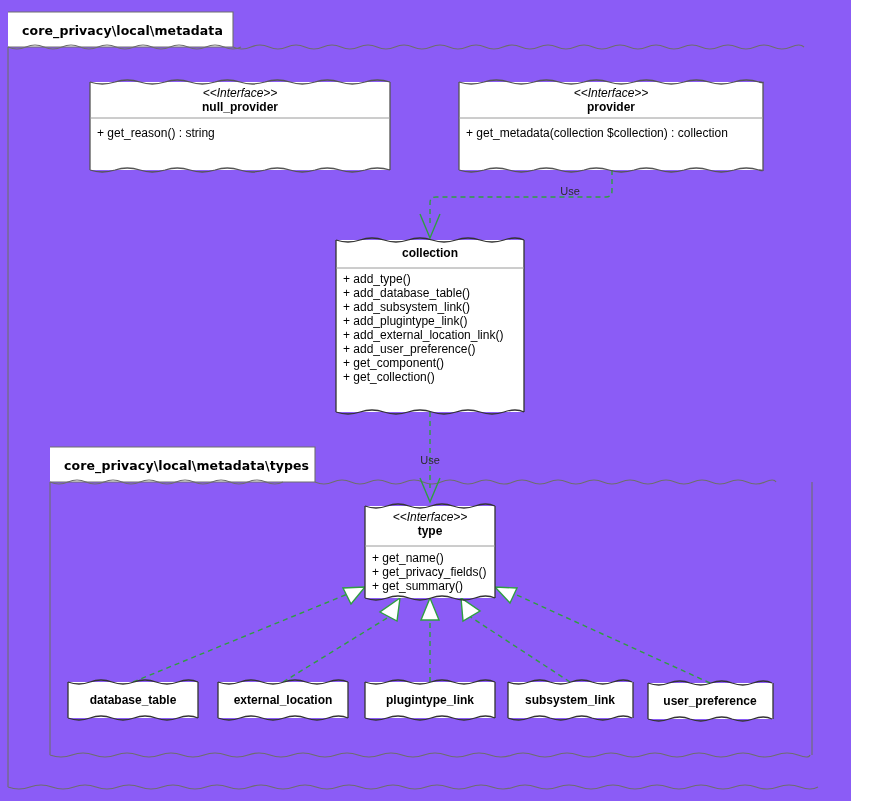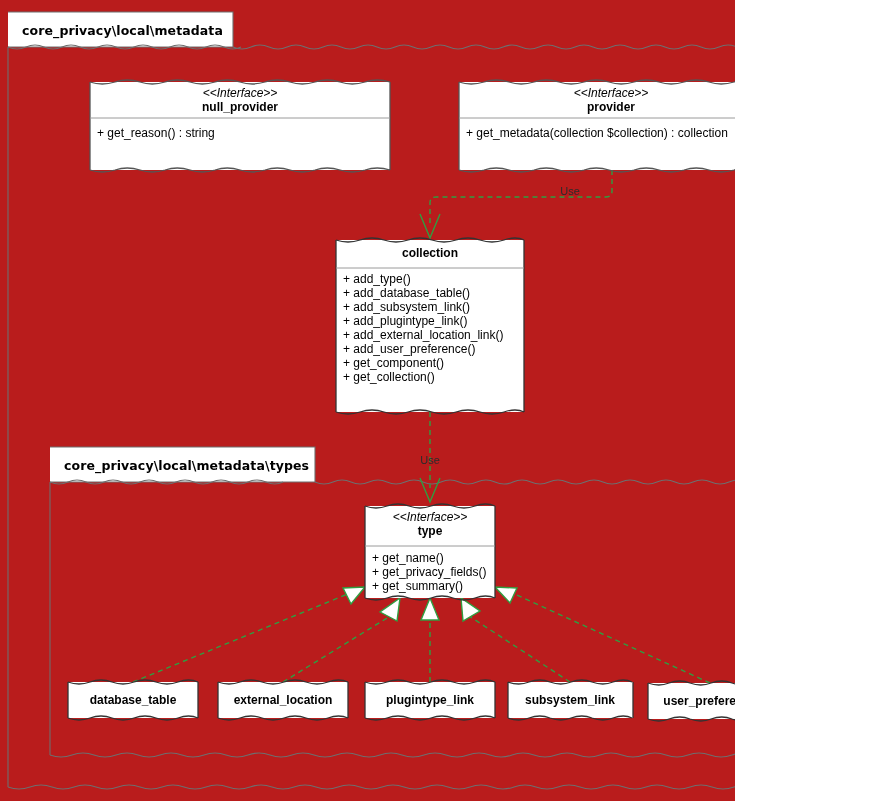--- a/index.html
+++ b/index.html
@@ -5,24 +5,24 @@
   html, body {
     margin: 0;
     padding: 0;
     background: #ffffff;
   }
   body {
     font-family: "Liberation Sans", sans-serif;
   }
   #diagram-root {
     position: relative;
-    width: 735px;
+    width: 851px;
     height: 801px;
     overflow: hidden;
-    background: #b91c1c;
+    background: #8b5cf6;
   }
   svg.canvas {
     position: absolute;
     top: 0;
     left: 0;
     width: 871px;
     height: 801px;
   }
   
   .pkg-label {

